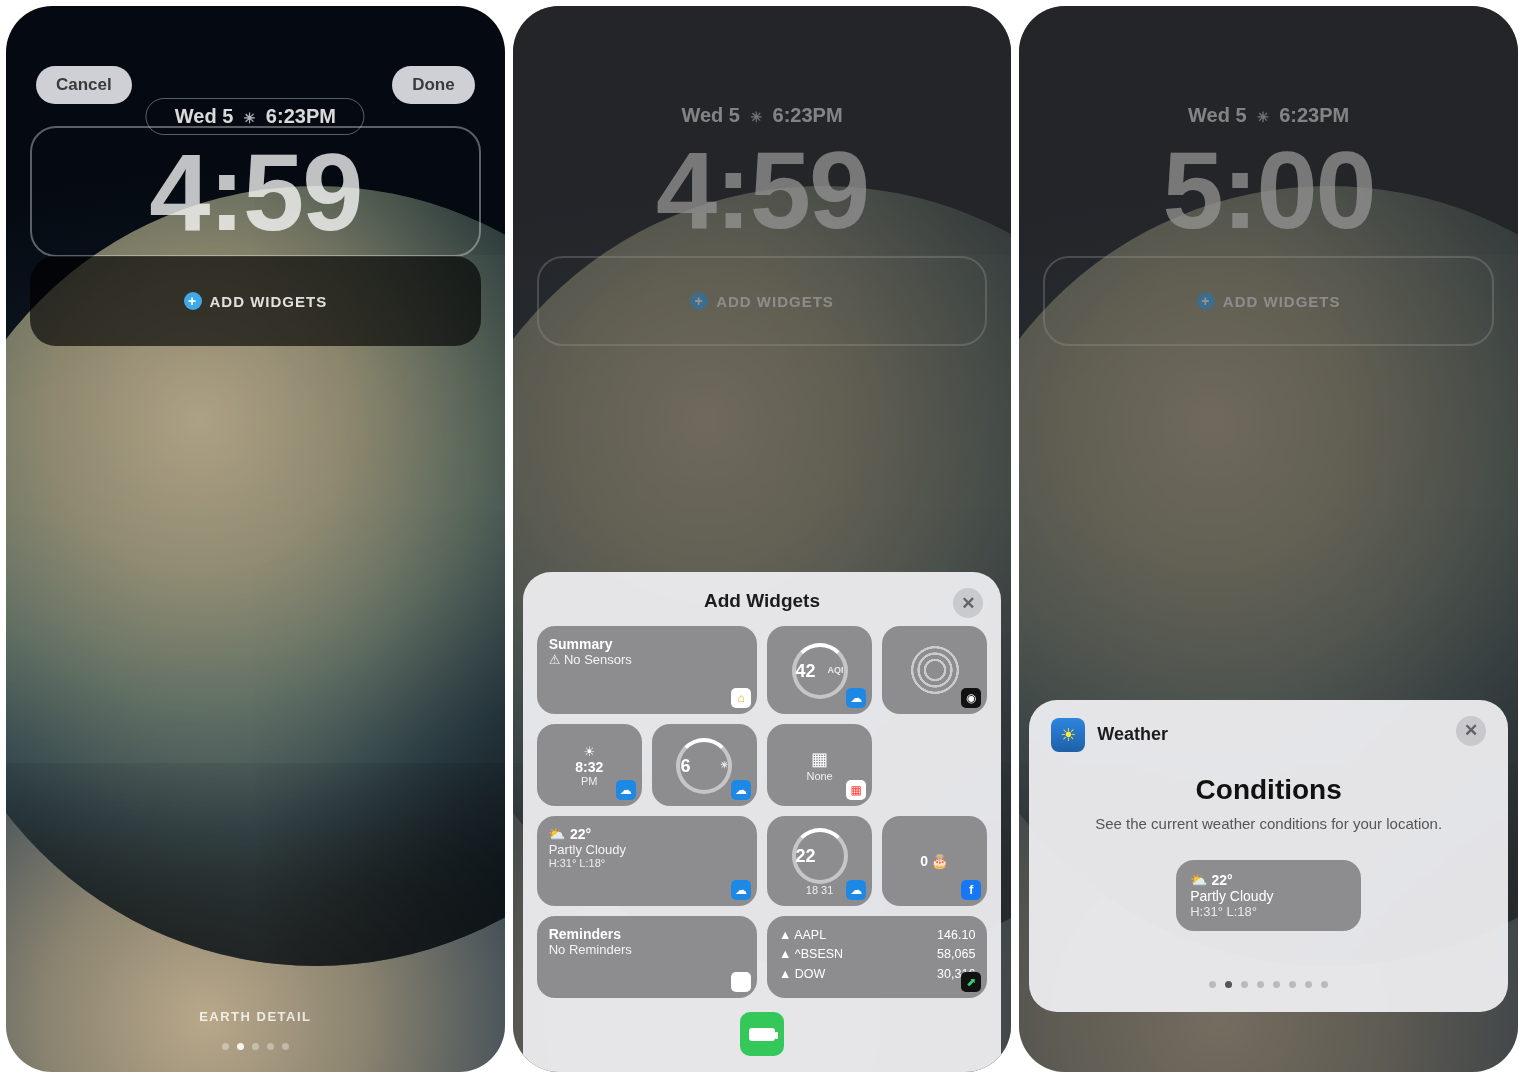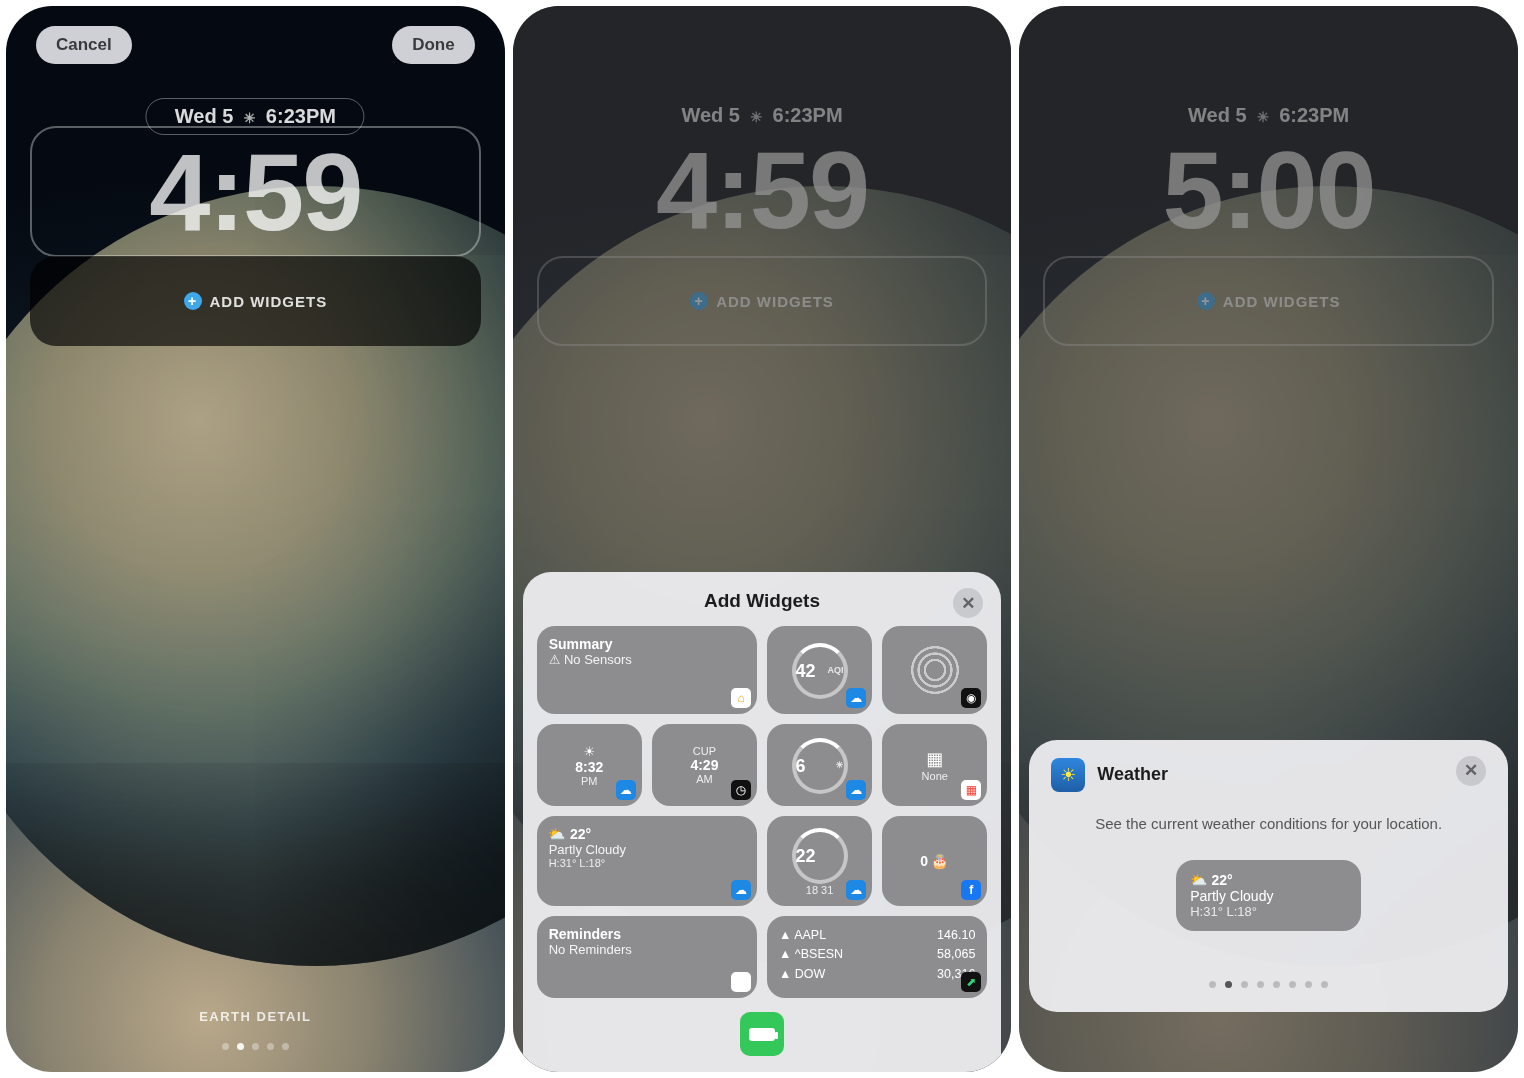--- a/index.html
+++ b/index.html
@@ -41,20 +41,21 @@
     padding: 0 30px;
   }
   .pill {
     background: rgba(230,230,235,0.9);
     color: #3a3a3c;
     font-weight: 600;
     font-size: 17px;
     padding: 9px 20px;
     border-radius: 20px;
     cursor: pointer;
+    margin-top: 40px;
   }
   
   .date-line {
     position: absolute;
     top: 92px; left: 50%; transform: translateX(-50%);
     color: rgba(255,255,255,0.85);
     font-size: 20px; font-weight: 600;
     border: 1px solid rgba(255,255,255,0.35);
     border-radius: 22px;
     padding: 6px 28px;
@@ -292,26 +293,20 @@
         <div class="app-badge badge-fitness">◉</div>
       </div>
 
       <div class="w centered">
         <div>☀</div>
         <div class="title">8:32</div>
         <div class="small">PM</div>
         <div class="app-badge badge-weather">☁</div>
       </div>
       <div class="w centered">
-        <div class="small">CUP</div>
-        <div class="title">4:29</div>
-        <div class="small">AM</div>
-        <div class="app-badge badge-clock">◷</div>
-      </div>
-      <div class="w centered">
         <div class="gauge">
           <span>6</span>
           <span class="unit">☀</span>
         </div>
         <div class="app-badge badge-weather">☁</div>
       </div>
       <div class="w centered">
         <div style="font-size:18px">▦</div>
         <div class="small">None</div>
         <div class="app-badge badge-cal">▦</div>
@@ -379,20 +374,21 @@
     <span class="plus-circle">+</span>
     <span>ADD WIDGETS</span>
   </div>
 
   <div class="sheet short">
     <div class="sheet3-head">
       <div class="weather-icon">☀</div>
       <div class="lbl">Weather</div>
       <div class="close-btn" style="right:0">✕</div>
     </div>
+    <div class="conditions-title">Conditions</div>
     <div class="conditions-sub">See the current weather conditions for your location.</div>
     <div class="preview-widget">
       <div class="deg">⛅ <span>22°</span></div>
       <div>Partly Cloudy</div>
       <div class="hl">H:31° L:18°</div>
     </div>
     <div class="sheet-dots">
       <span class="sd"></span>
         <span class="sd on"></span>
         <span class="sd"></span>

